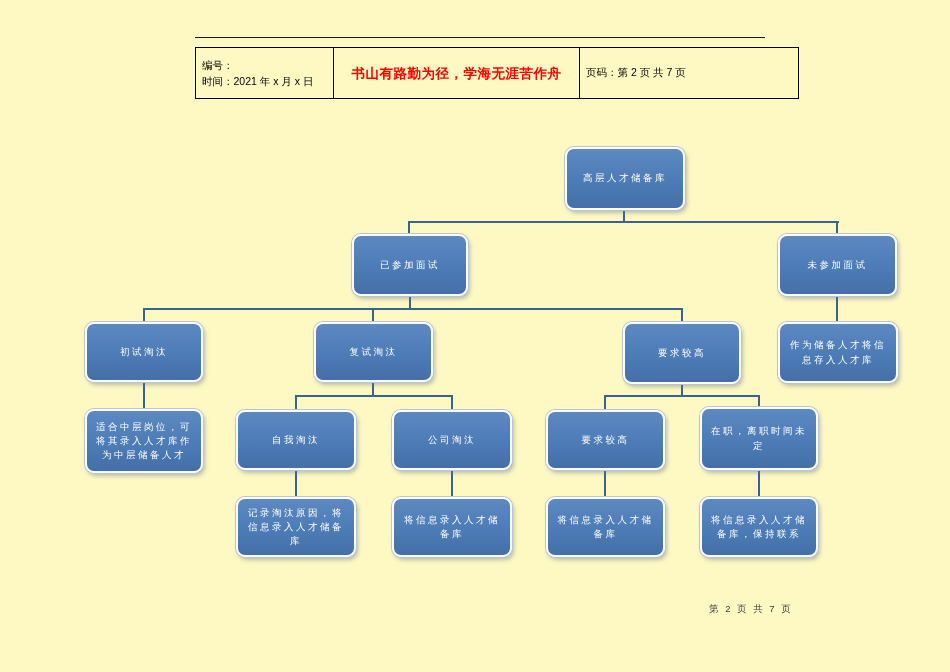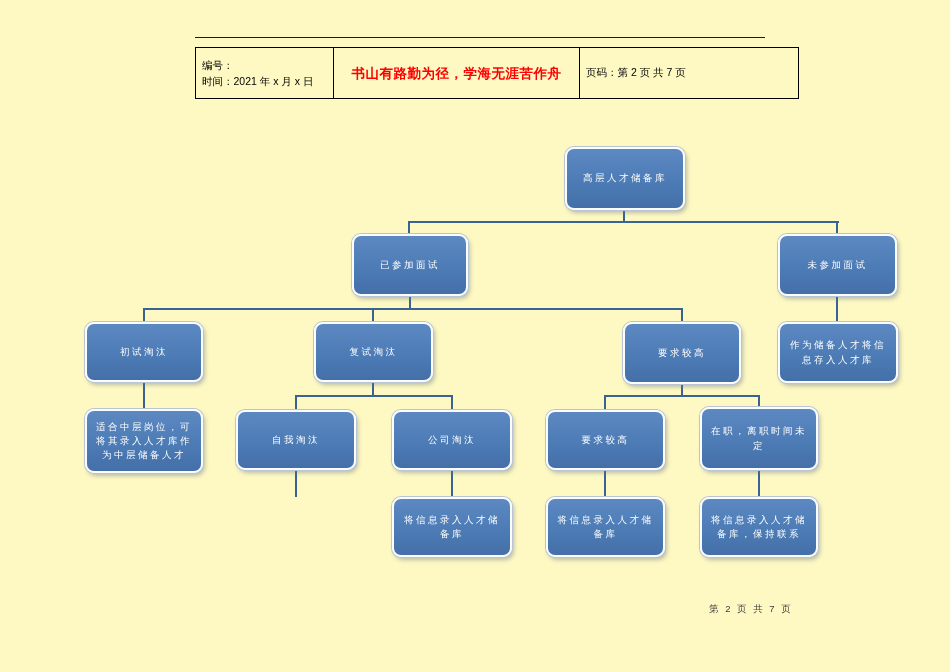--- a/index.html
+++ b/index.html
@@ -98,20 +98,23 @@
     <div class="node" style="left:778px;top:322px;width:120px;height:61px">作为储备人才将信
 息存入人才库</div>
     <div class="node" style="left:85px;top:409px;width:118px;height:64px">适合中层岗位，可
 将其录入人才库作
 为中层储备人才</div>
     <div class="node" style="left:236px;top:410px;width:120px;height:60px">自我淘汰</div>
     <div class="node" style="left:392px;top:410px;width:120px;height:60px">公司淘汰</div>
     <div class="node" style="left:546px;top:410px;width:119px;height:60px">要求较高</div>
     <div class="node" style="left:700px;top:407px;width:118px;height:63px">在职，离职时间未
 定</div>
+    <div class="node" style="left:236px;top:497px;width:120px;height:60px">记录淘汰原因，将
+信息录入人才储备
+库</div>
     <div class="node" style="left:392px;top:497px;width:120px;height:60px">将信息录入人才储
 备库</div>
     <div class="node" style="left:546px;top:497px;width:119px;height:60px">将信息录入人才储
 备库</div>
     <div class="node" style="left:700px;top:497px;width:118px;height:60px">将信息录入人才储
 备库，保持联系</div>
   </div>
 
   <div class="footer">第 2 页 共 7 页</div>
 

